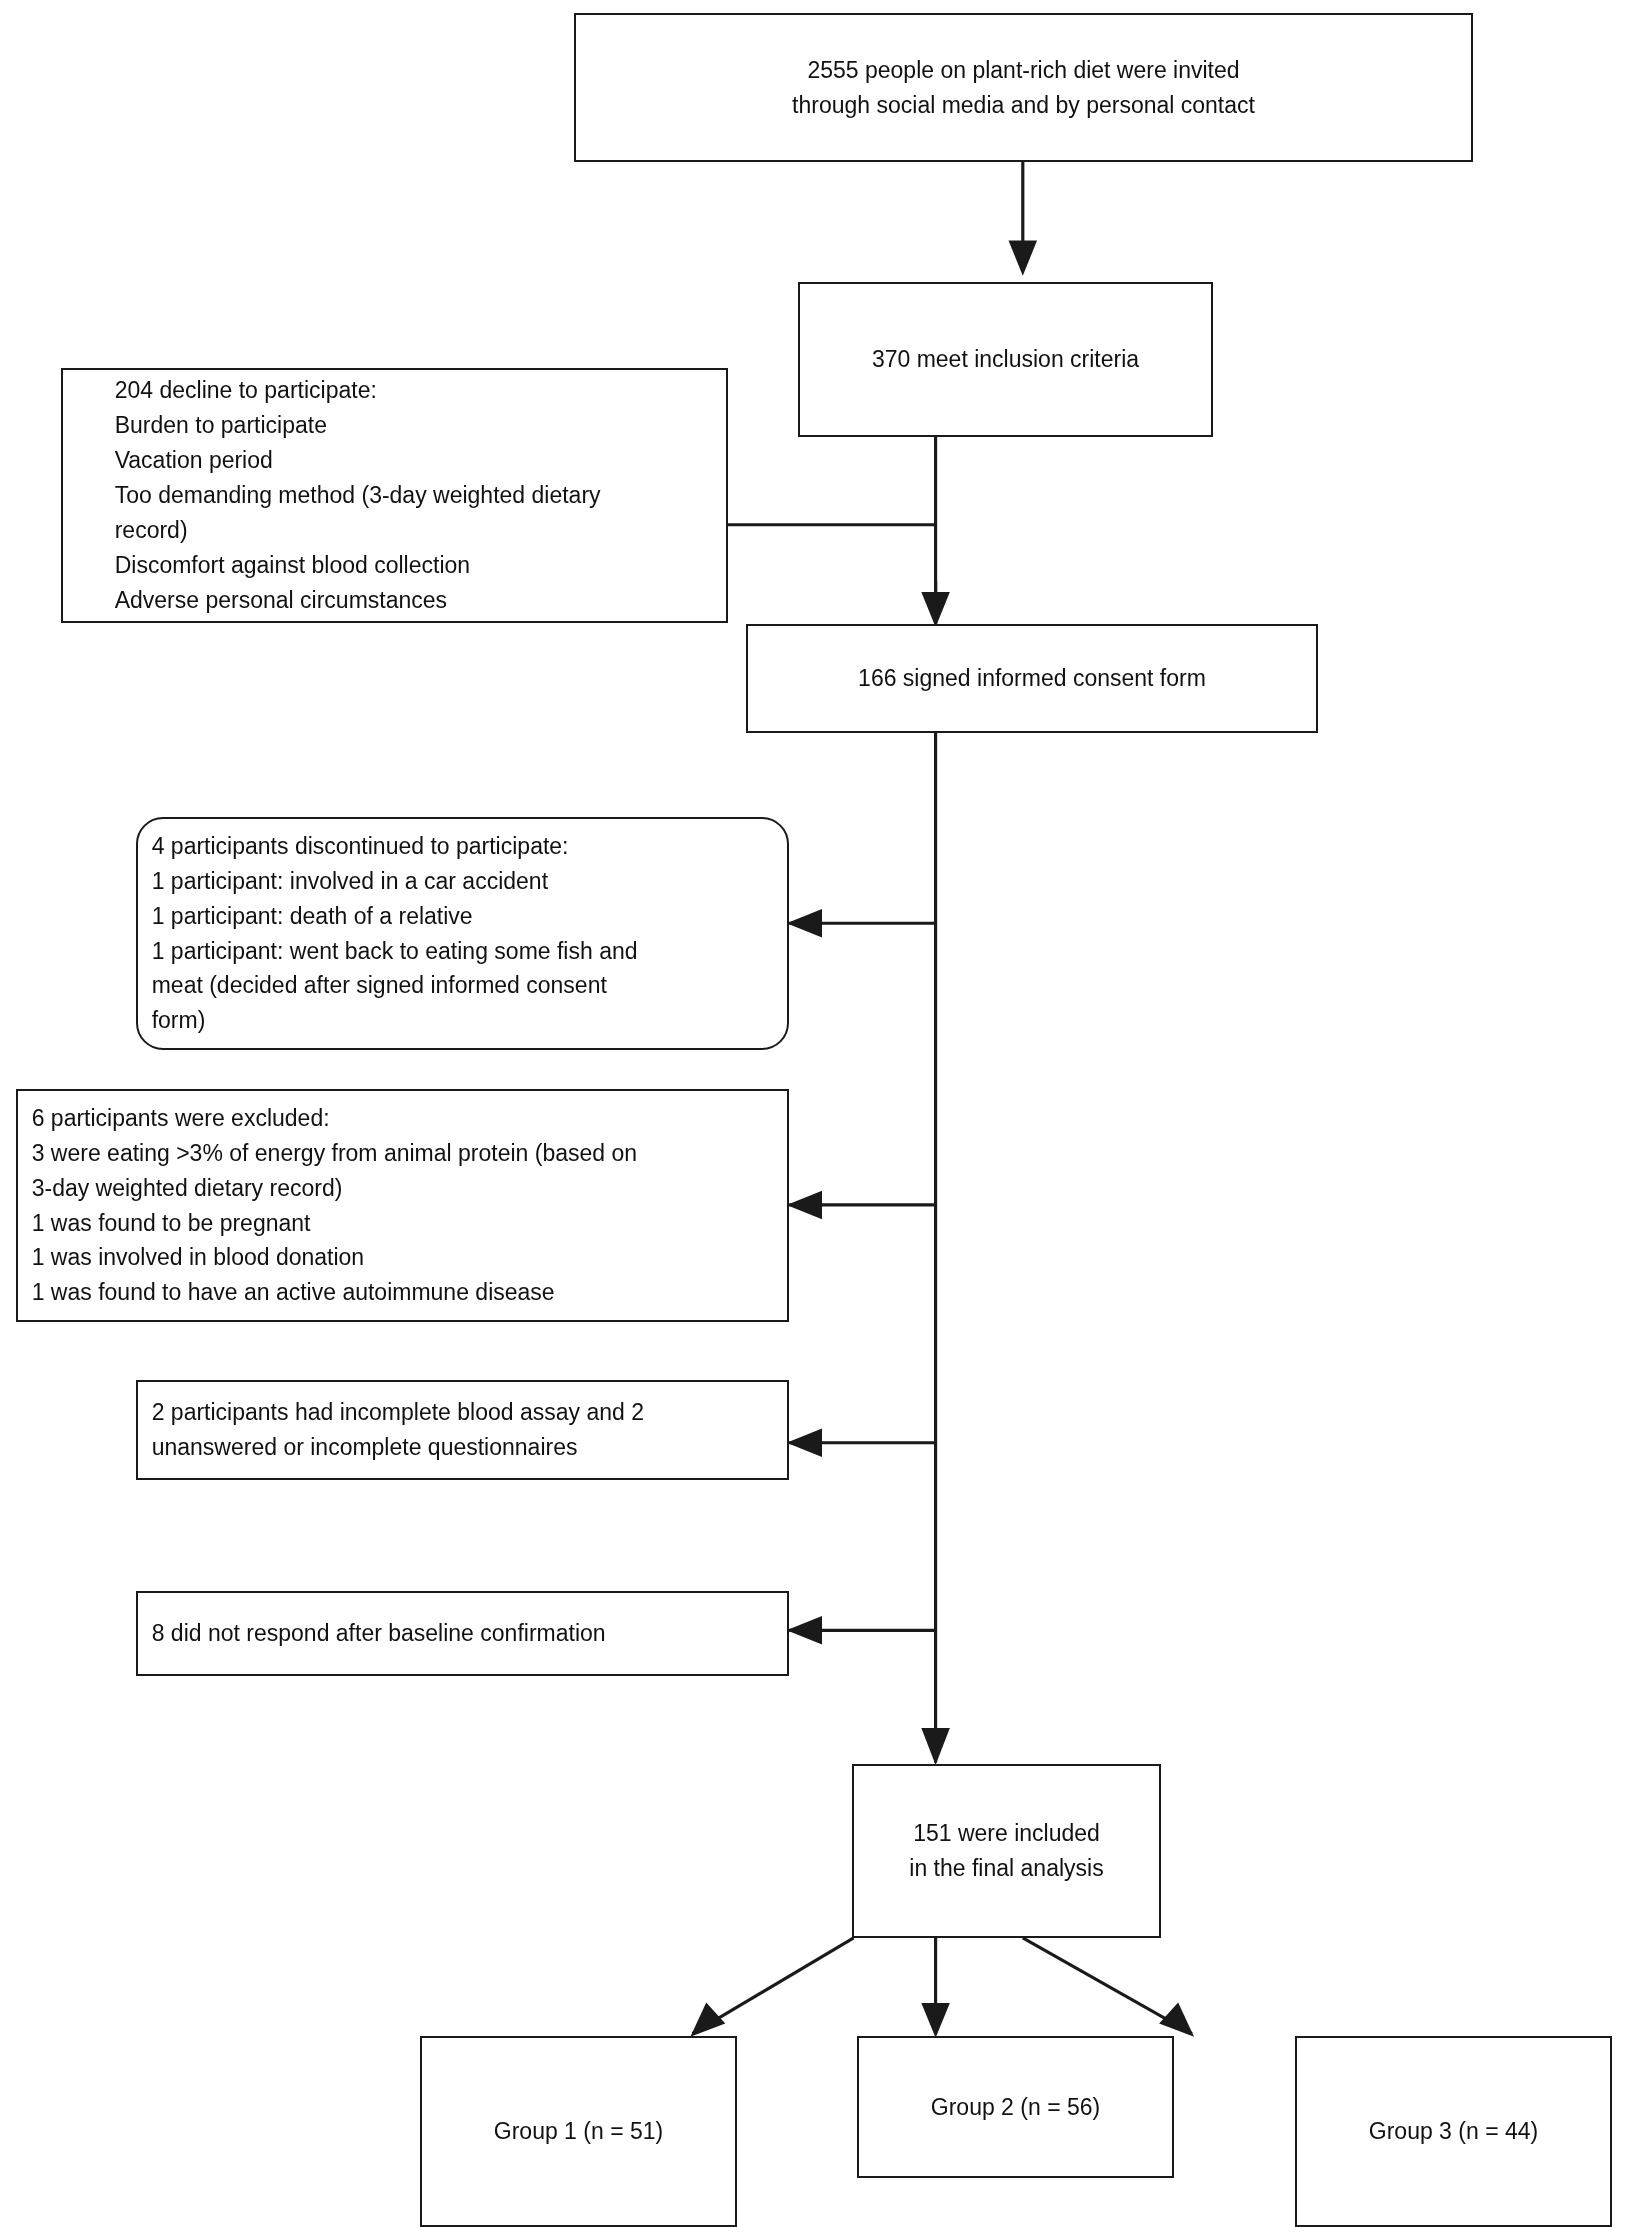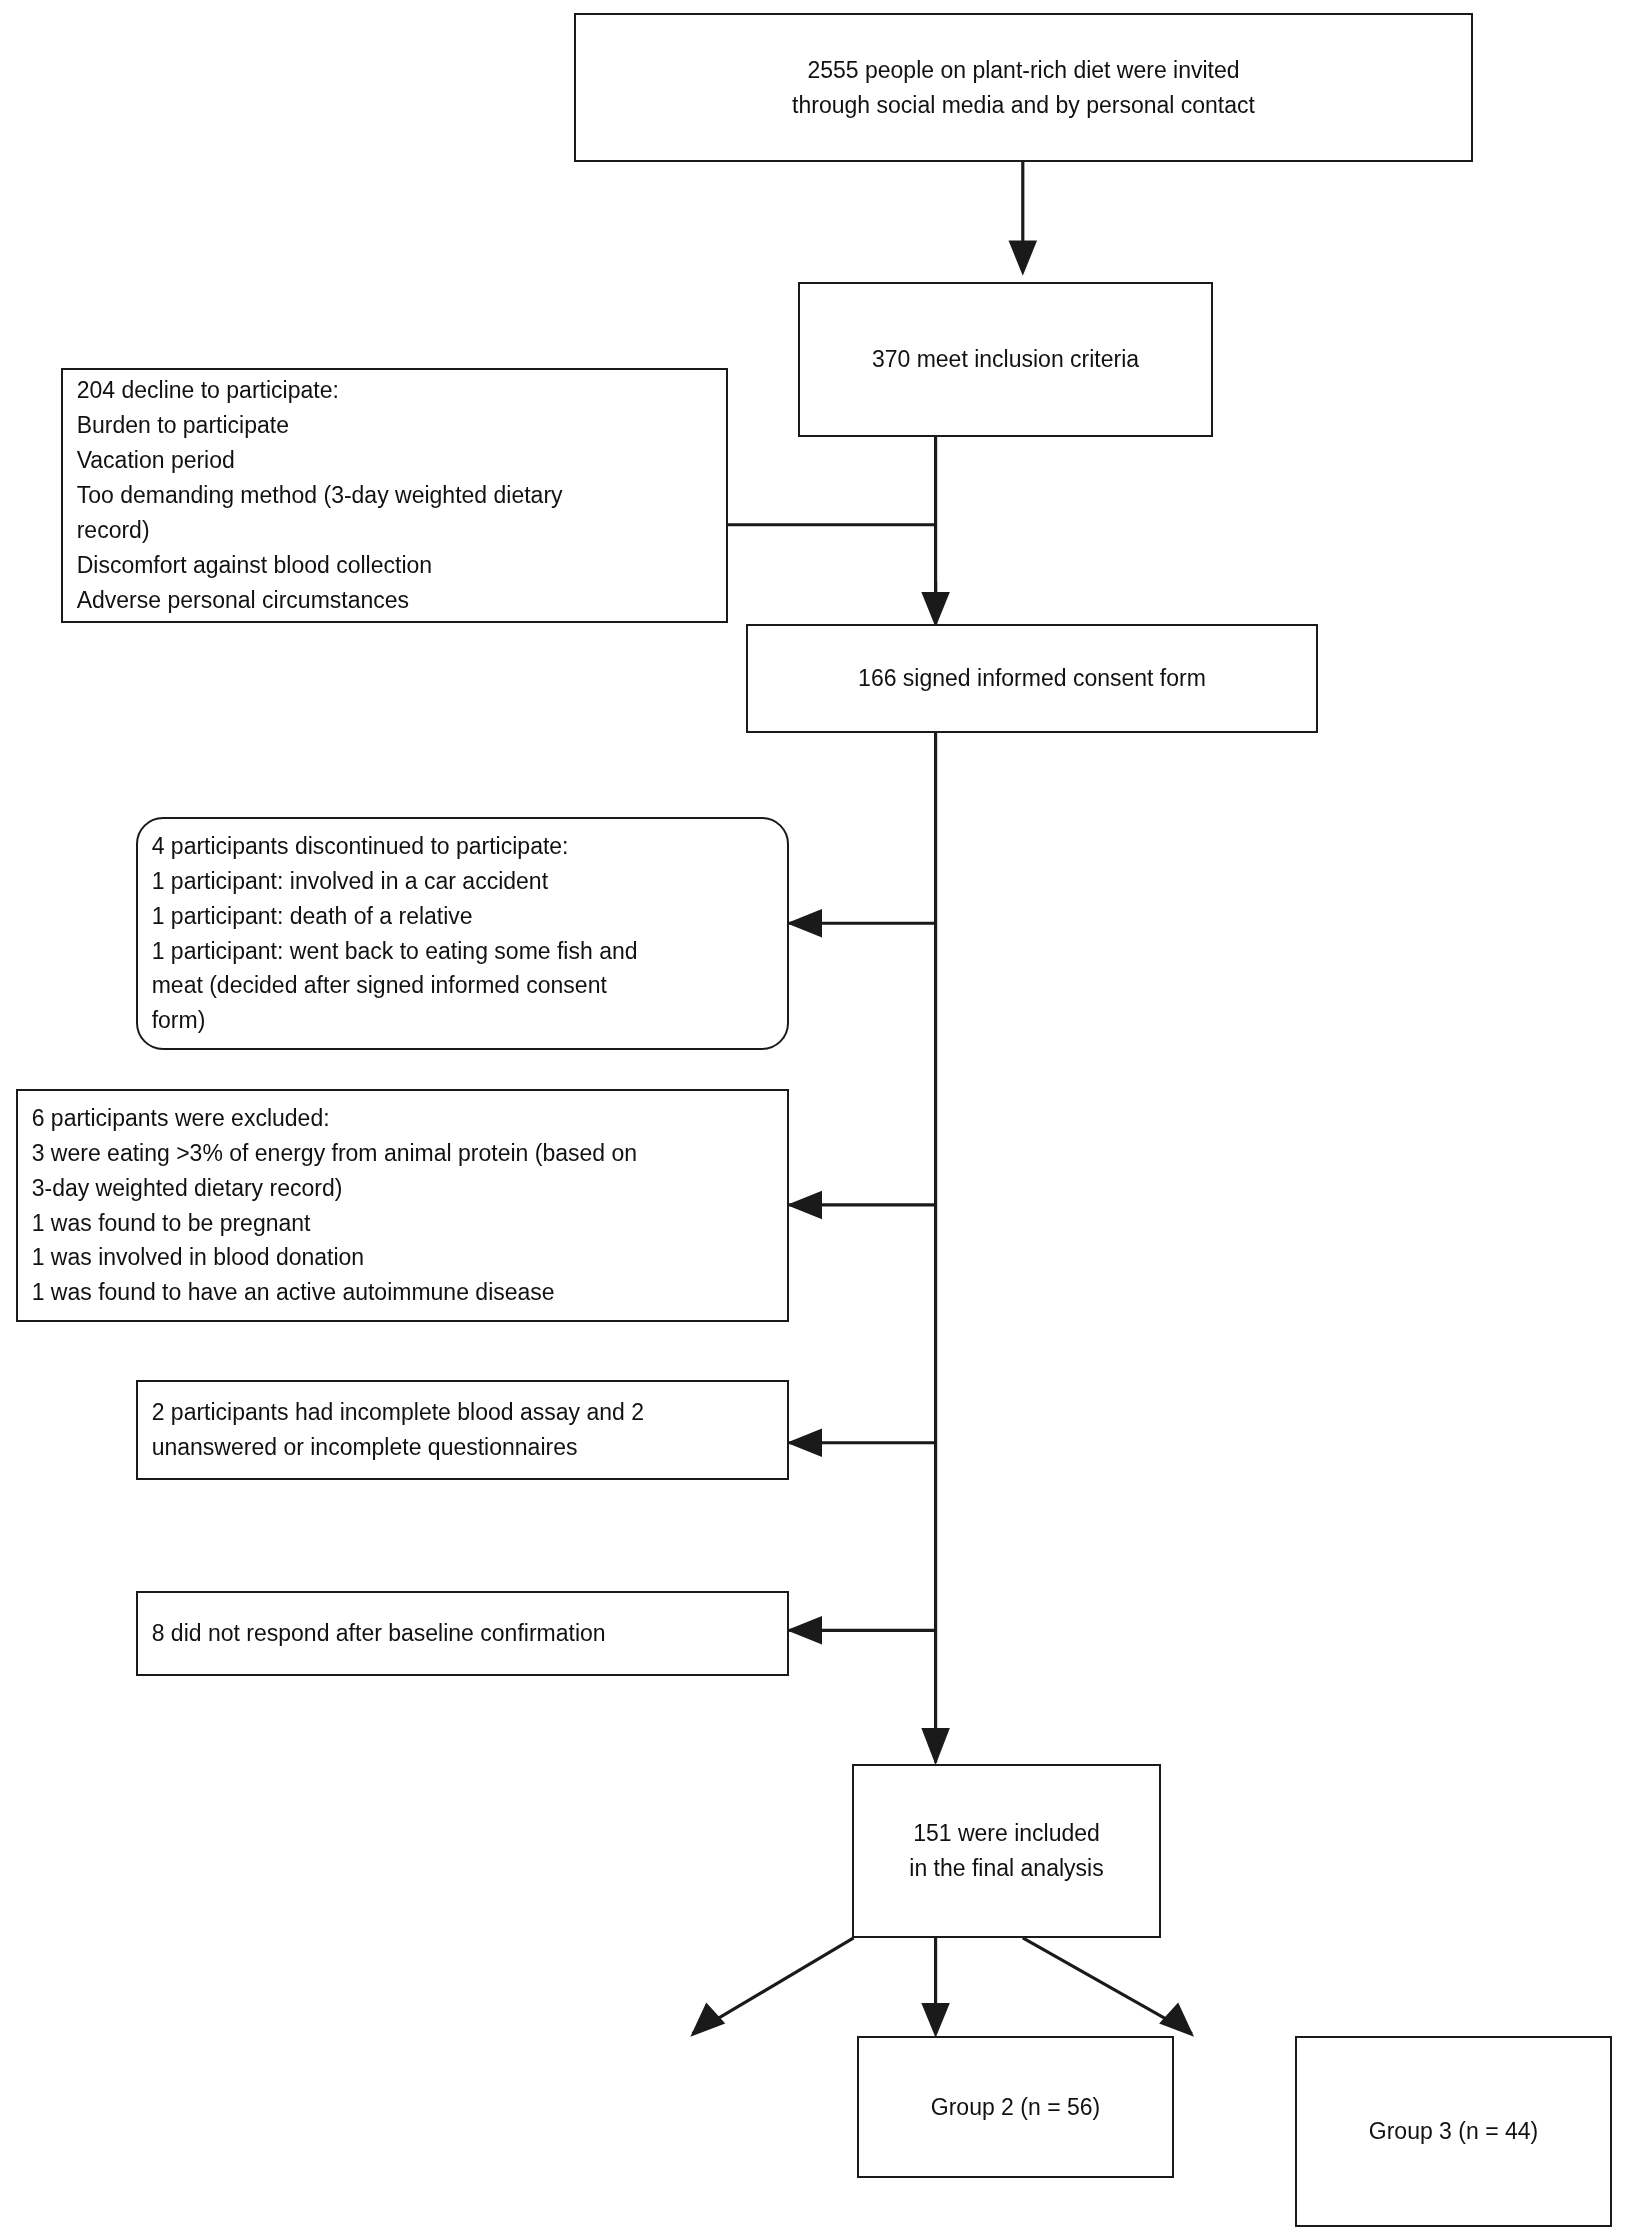--- a/index.html
+++ b/index.html
@@ -110,21 +110,21 @@
 
   <div class="node-box ctr" style="left:574px; top:13.2px; width:899px; height:149px;">
     <div class="node-text">2555 people on plant-rich diet were invited
 through social media and by personal contact</div>
   </div>
 
   <div class="node-box ctr" style="left:798px; top:282px; width:415px; height:155px;">
     <div class="node-text">370 meet inclusion criteria</div>
   </div>
 
-  <div class="node-box hang" style="left:61px; top:368px; width:667px; height:255px;">
+  <div class="node-box hang" style="left:61px; top:368px; width:667px; height:255px;padding-left:38px;">
     <div class="node-text">204 decline to participate:
 Burden to participate
 Vacation period
 Too demanding method (3-day weighted dietary
             record)
 Discomfort against blood collection
 Adverse personal circumstances</div>
   </div>
 
   <div class="node-box ctr" style="left:746px; top:624px; width:572px; height:109px;">
@@ -156,20 +156,23 @@
 
   <div class="node-box hang" style="left:136px; top:1591px; width:653px; height:85px;">
     <div class="node-text">8 did not respond after baseline confirmation</div>
   </div>
 
   <div class="node-box ctr" style="left:852px; top:1764px; width:309px; height:174px;">
     <div class="node-text">151 were included
 in the final analysis</div>
   </div>
 
+  <div class="node-box ctr" style="left:420px; top:2036px; width:317px; height:191px;">
+    <div class="node-text">Group 1 (n = 51)</div>
+  </div>
 
   <div class="node-box ctr" style="left:857px; top:2036px; width:317px; height:142px;">
     <div class="node-text">Group 2 (n = 56)</div>
   </div>
 
   <div class="node-box ctr" style="left:1295px; top:2036px; width:317px; height:191px;">
     <div class="node-text">Group 3 (n = 44)</div>
   </div>
 
 </div>

